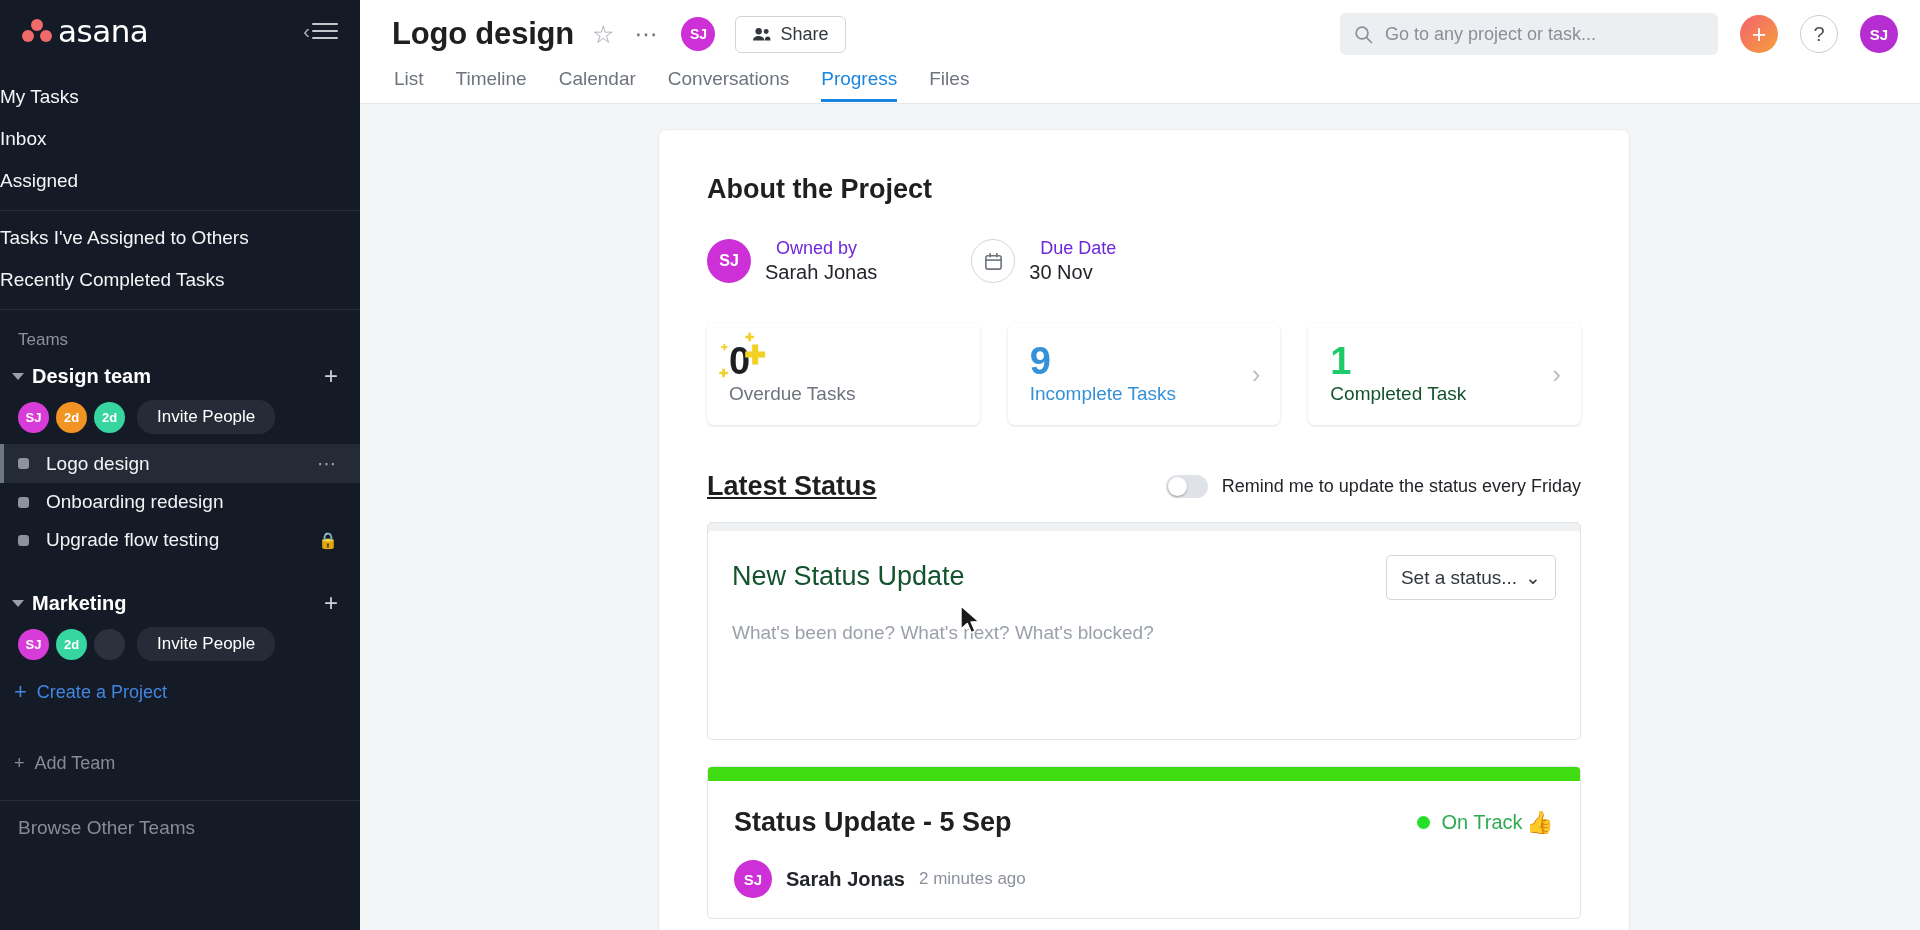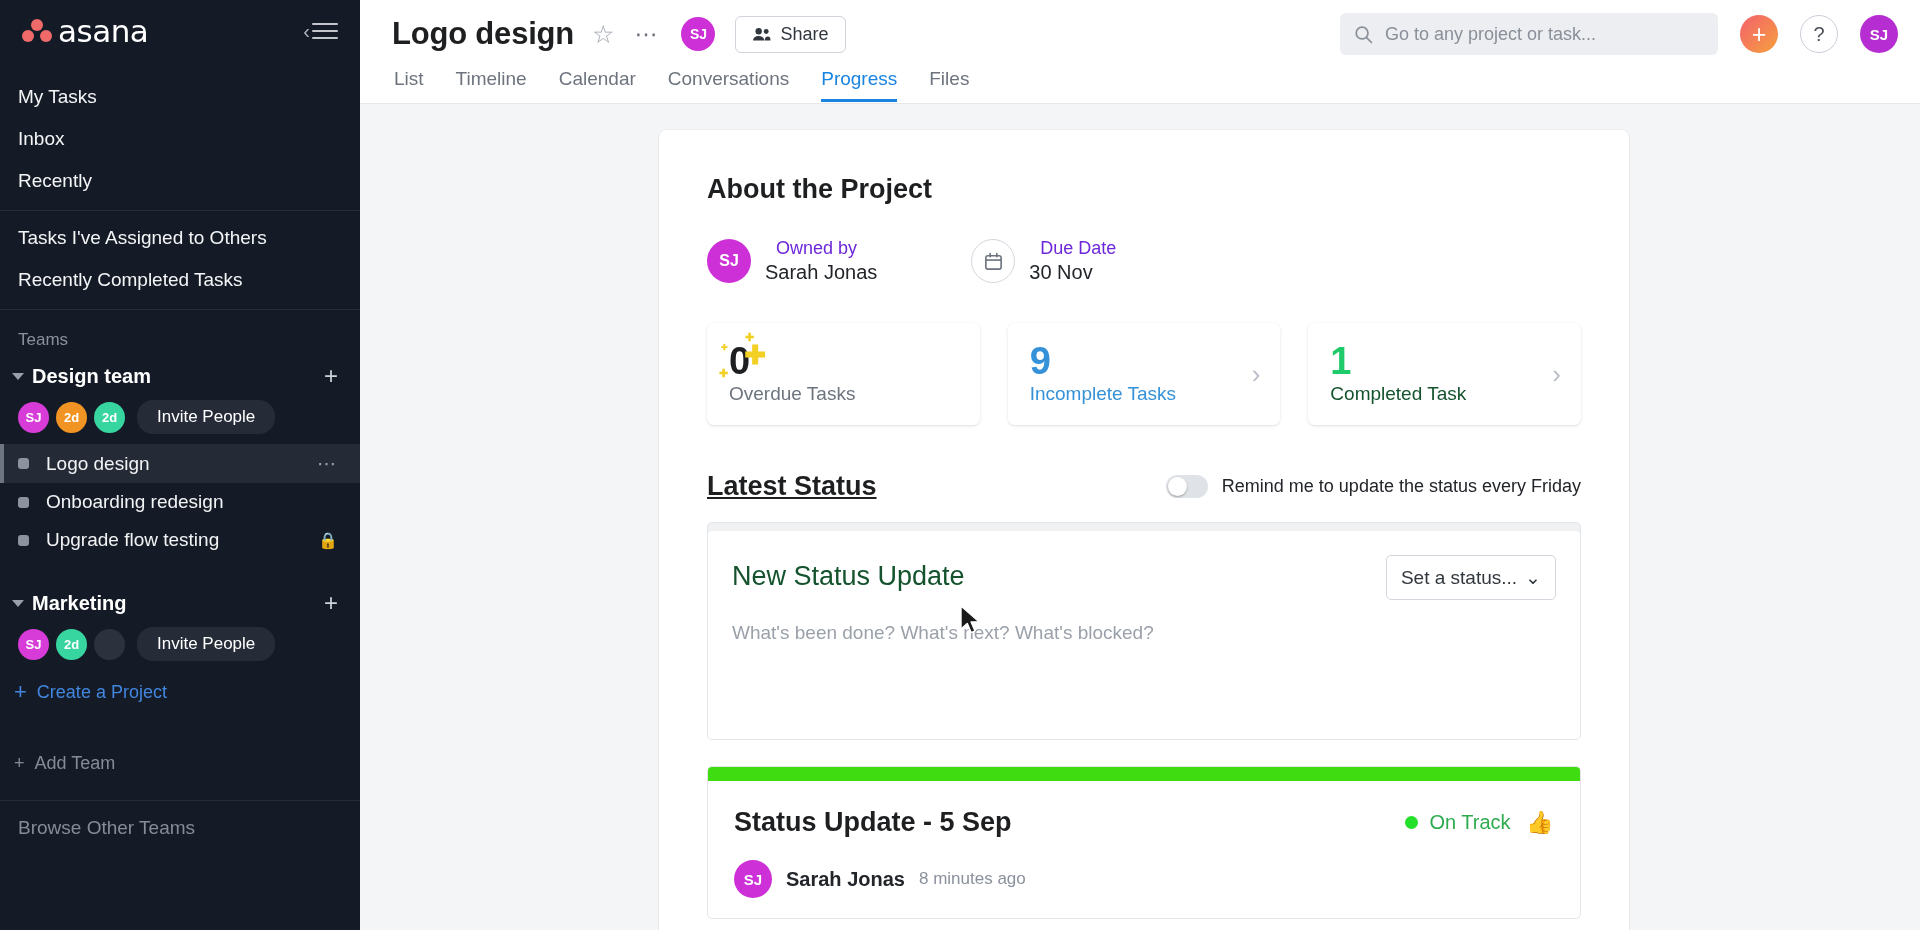--- a/index.html
+++ b/index.html
@@ -39,21 +39,21 @@
     font-weight: 400; line-height: 1;
     font-family: "DejaVu Sans", sans-serif;
   }
   .collapse-btn { display: flex; align-items: center; gap: 2px; opacity: .85; }
   .chev-left { color: #c8cdd4; font-size: 20px; line-height: 1; }
   .hamb { display: flex; flex-direction: column; gap: 5px; }
   .hamb span { display: block; width: 26px; height: 2px; background: #e2e5e9; border-radius: 2px; }
 
   .sb-nav { padding-top: 14px; }
   .sb-link {
-    display: block; padding: 9px 20px 9px 18px;
+    display: block; padding: 9px 20px 9px 0;
     font-size: 19px; color: #f4f5f7; line-height: 24px;
     cursor: pointer;
   }
   .sb-divider { height: 1px; background: #262c38; margin: 8px 0 6px; }
 
   .sb-section-title {
     font-size: 17px; color: #8b919c; padding: 14px 20px 8px 18px;
   }
   .team-head {
     display: flex; align-items: center; padding: 6px 22px 6px 12px;
@@ -208,21 +208,21 @@
   }
 
   .update-card {
     margin-top: 26px; border: 1px solid #e2e5e9; border-radius: 5px; background: #fff;
     overflow: hidden;
   }
   .update-bar { height: 14px; background: #3fdc12; }
   .update-body { padding: 26px 26px 20px 26px; }
   .uc-top { display: flex; align-items: center; }
   .uc-title { font-size: 27px; font-weight: 700; color: #1e1f21; }
-  .uc-right { margin-left: auto; display: flex; align-items: center; gap: 16px; text-align: right; }
+  .uc-right { margin-left: auto; display: flex; align-items: center; gap: 4px; text-align: right; }
   .ontrack { display: flex; align-items: center; gap: 11px; font-size: 20px; color: #2fab4f; }
   .ontrack .dot { width: 13px; height: 13px; border-radius: 50%; background: #25e02a; }
   .thumb { color: #8b919c; font-size: 22px; cursor: pointer; }
   .uc-author { display: flex; align-items: center; gap: 14px; margin-top: 22px; }
   .uc-name { font-size: 20px; font-weight: 700; color: #22252a; }
   .uc-time { font-size: 17px; color: #8b919c; }
 
   .cursor { position: absolute; left: 598px; top: 500px; z-index: 50; pointer-events: none; }
 </style>
 </head>
@@ -246,21 +246,21 @@
             <span></span>
             <span></span>
             <span></span>
           </span>
       </div>
     </div>
 
     <nav class="sb-nav">
       <div class="sb-link">My Tasks</div>
       <div class="sb-link">Inbox</div>
-      <div class="sb-link">Recently</div>
+      <div class="sb-link">Assigned</div>
       <div class="sb-divider"></div>
       <div class="sb-link">Tasks I've Assigned to Others</div>
       <div class="sb-link">Recently Completed Tasks</div>
       <div class="sb-divider"></div>
     </nav>
 
     <div class="sb-section-title">Teams</div>
 
     <div class="team-head">
       <span class="caret"></span>
@@ -439,21 +439,21 @@
                 <span class="ontrack">
                   <span class="dot"></span>
                   <span>On Track</span>
                 </span>
                 <span class="thumb">👍</span>
               </span>
             </div>
             <div class="uc-author">
               <span class="av" style="background:#cc30d6;width:38px;height:38px;font-size:15px">SJ</span>
               <span class="uc-name">Sarah Jonas</span>
-              <span class="uc-time">8 minutes ago</span>
+              <span class="uc-time">2 minutes ago</span>
             </div>
           </div>
         </div>
 
       </div>
 
       <svg class="cursor" width="26" height="34" viewBox="0 0 26 34">
         <path d="M3 2 L3 25 L9.2 19.4 L13.2 28.6 L17 26.9 L13.1 18 L21 17.6 Z" fill="#1a1a1a" stroke="#ffffff" stroke-width="1.4" stroke-linejoin="round"></path>
       </svg>
     </div>

